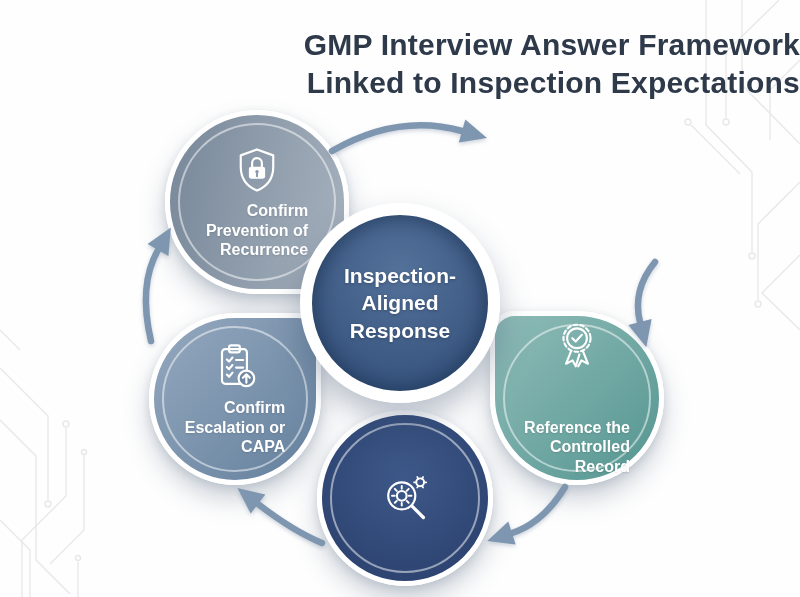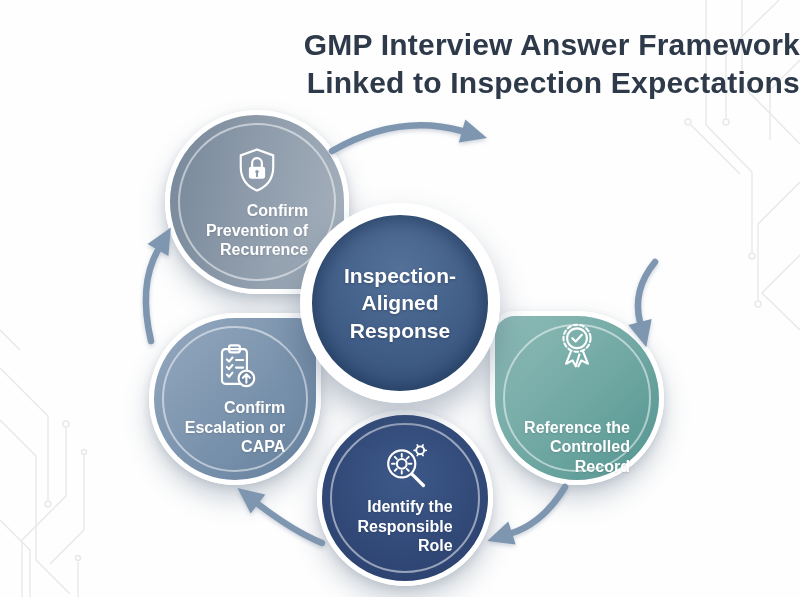--- a/index.html
+++ b/index.html
@@ -115,23 +115,20 @@
     <span class="icon">
       <svg width="52" height="52" viewBox="0 0 48 48" stroke="#fff" stroke-width="2" fill="none" stroke-linecap="round" stroke-linejoin="round">
         <circle cx="21" cy="22" r="12.5"></circle>
         <path d="M30.5 31.5 L41 42" stroke-width="3"></path>
         <circle cx="21" cy="22" r="4.5"></circle>
         <path d="M27.5 22 h2.5 M25.6 26.6 l1.8 1.8 M21 28.5 v2.5 M16.4 26.6 l-1.8 1.8 M14.5 22 h-2.5 M16.4 17.4 l-1.8 -1.8 M21 15.5 v-2.5 M25.6 17.4 l1.8 -1.8" stroke-width="1.8"></path>
         <circle cx="38" cy="9.5" r="3.6" stroke-width="1.8"></circle>
         <path d="M41.6 9.5 h2 M39.7 12.7 l1 1.7 M36.3 12.7 l-1 1.7 M34.4 9.5 h-2 M36.3 6.3 l-1 -1.7 M39.7 6.3 l1 -1.7" stroke-width="1.6"></path>
       </svg>
     </span>
-    <span class="node-label">Identify the
-Responsible
-Role</span>
   </div>
 
   <div class="petal p4" style="background: linear-gradient(135deg, rgb(149, 169, 191), rgb(100, 128, 157));">
     <span class="icon">
       <svg width="52" height="52" viewBox="0 0 48 48" stroke="#fff" stroke-width="2" fill="none" stroke-linecap="round" stroke-linejoin="round">
         <rect x="12" y="7.5" width="23" height="32" rx="3"></rect>
         <rect x="18.5" y="4" width="10" height="6.5" rx="2"></rect>
         <path d="M16.5 17 l2 2 l3.2 -3.8 M25 17.5 h6.5"></path>
         <path d="M16.5 24 l2 2 l3.2 -3.8 M25 24.5 h6.5"></path>
         <path d="M16.5 31 l2 2 l3.2 -3.8"></path>

